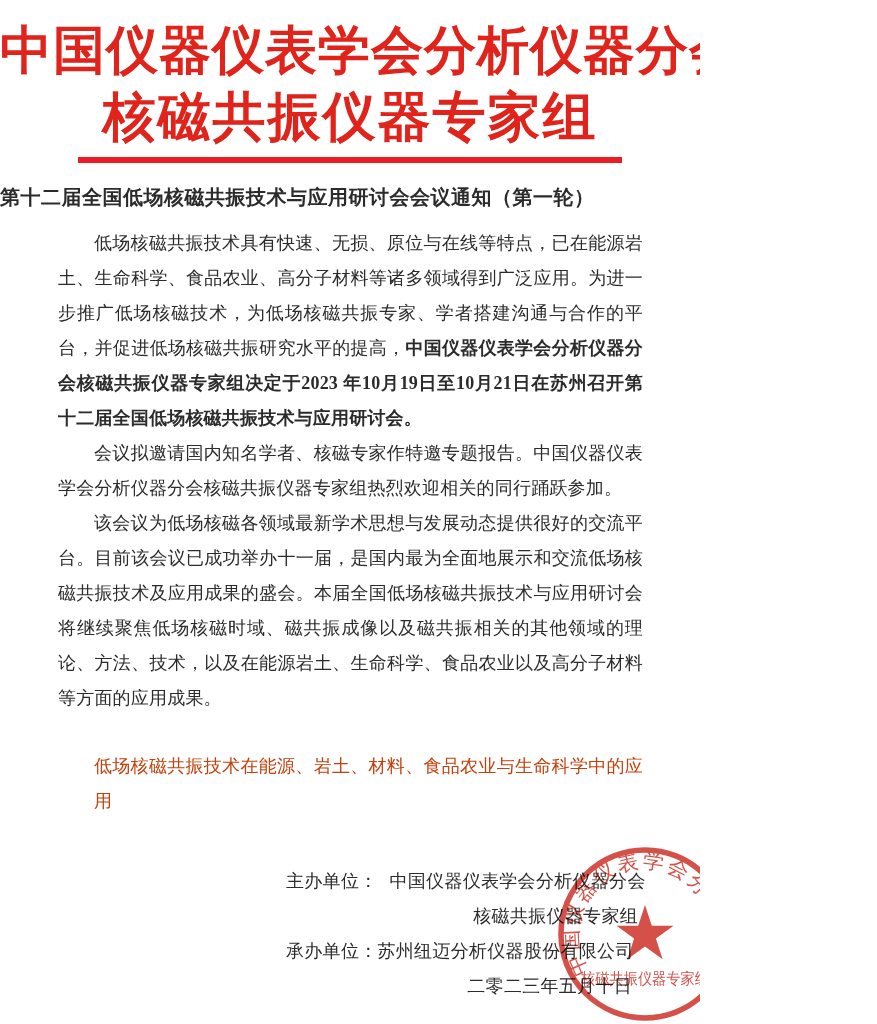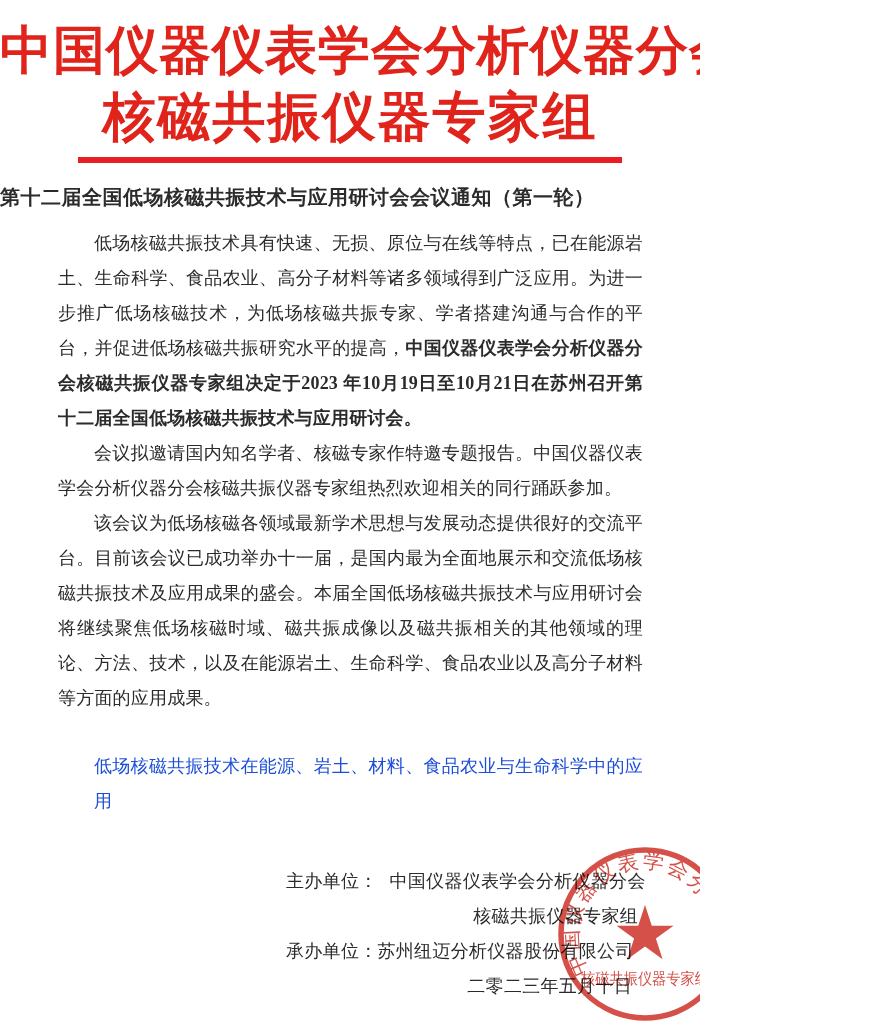--- a/index.html
+++ b/index.html
@@ -76,21 +76,21 @@
   </div>
 
   <div class="subtitle">第十二届全国低场核磁共振技术与应用研讨会会议通知（第一轮）</div>
 
   <div class="content">
     <p><span>低场核磁共振技术具有快速、无损、原位与在线等特点，已在能源岩土、生命科学、食品农业、高分子材料等诸多领域得到广泛应用。为进一步推广低场核磁技术，为低场核磁共振专家、学者搭建沟通与合作的平台，并促进低场核磁共振研究水平的提高，</span><b>中国仪器仪表学会分析仪器分会核磁共振仪器专家组决定于2023 年10月19日至10月21日在苏州召开第十二届全国低场核磁共振技术与应用研讨会。</b></p>
     <p><span>会议拟邀请国内知名学者、核磁专家作特邀专题报告。中国仪器仪表学会分析仪器分会核磁共振仪器专家组热烈欢迎相关的同行踊跃参加。</span></p>
     <p><span>该会议为低场核磁各领域最新学术思想与发展动态提供很好的交流平台。目前该会议已成功举办十一届，是国内最为全面地展示和交流低场核磁共振技术及应用成果的盛会。本届全国低场核磁共振技术与应用研讨会将继续聚焦低场核磁时域、磁共振成像以及磁共振相关的其他领域的理论、方法、技术，以及在能源岩土、生命科学、食品农业以及高分子材料等方面的应用成果。</span></p>
 
     <div class="theme">
-      <div class="theme-topic" style="color: #1d4ed8;">低场核磁共振技术在能源、岩土、材料、食品农业与生命科学中的应用</div>
+      <div class="theme-topic" style="color: #c2410c;">低场核磁共振技术在能源、岩土、材料、食品农业与生命科学中的应用</div>
     </div>
   </div>
 
   <div class="footer">
     <div class="line"><span class="host-label">主办单位：</span><span>中国仪器仪表学会分析仪器分会</span></div>
     <div class="line right"><span>核磁共振仪器专家组</span></div>
     <div class="line"><span>承办单位：</span><span>苏州纽迈分析仪器股份有限公司</span></div>
     <div class="line right date-line"><span>二零二三年五月十日</span></div>
   </div>
 

